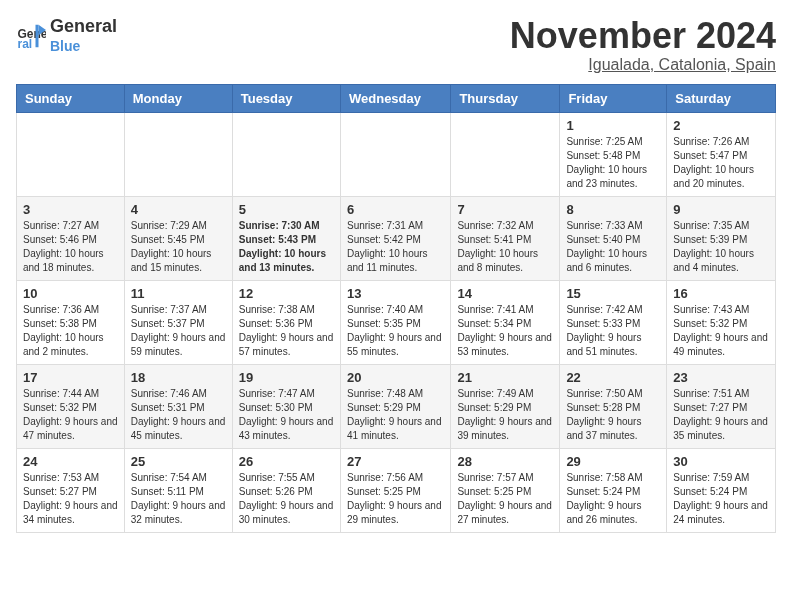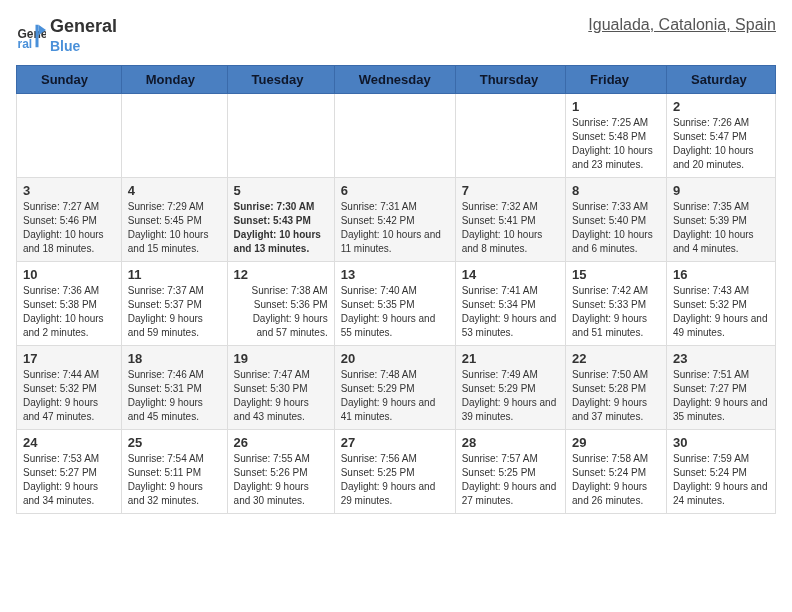--- a/index.html
+++ b/index.html
@@ -39,24 +39,24 @@
       color: #555;
       text-decoration: underline;
     }
     .calendar {
       width: 100%;
       border-collapse: collapse;
       border: 1px solid #ccc;
     }
     .calendar th {
       background: #4a7fc1;
-      color: #0f172a;
+      color: #ffffff;
       font-size: 13px;
       font-weight: bold;
-      padding: 6px 24px;
+      padding: 6px 8px;
       text-align: left;
       border: 1px solid #3a6aaa;
     }
     .calendar td {
       vertical-align: top;
       padding: 5px 6px;
       border: 1px solid #ddd;
       font-size: 10.5px;
       color: #333;
       width: 113px;
@@ -97,20 +97,21 @@
       <rect x="26" y="5" width="4" height="30" fill="#4a90d9"></rect>
     </svg>
     <div>
       <div>
         <span style="font-size:18px;font-weight:bold;color:#333;margin-top:12px;">General</span><br>
         <span style="font-size:14px;font-weight:bold;color:#4a90d9;">Blue</span>
       </div>
     </div>
   </div>
   <div class="title-area">
+    <div class="month-title">November 2024</div>
     <div class="location-title">Igualada, Catalonia, Spain</div>
   </div>
 </div>
 
 <table class="calendar">
   <thead>
     <tr>
     <th>Sunday</th>
         <th>Monday</th>
         <th>Tuesday</th>
@@ -192,21 +193,21 @@
 Daylight: 10 hours and 2 minutes.</div>
         </td>
         <td>
           <span class="day-number">11</span>
           <div class="day-info" style="white-space: pre-line;">Sunrise: 7:37 AM
 Sunset: 5:37 PM
 Daylight: 9 hours and 59 minutes.</div>
         </td>
         <td>
           <span class="day-number">12</span>
-          <div class="day-info" style="white-space: pre-line; text-align: right;">Sunrise: 7:38 AM
+          <div class="day-info" style="white-space: pre-line;">Sunrise: 7:38 AM
 Sunset: 5:36 PM
 Daylight: 9 hours and 57 minutes.</div>
         </td>
         <td>
           <span class="day-number">13</span>
           <div class="day-info" style="white-space: pre-line;">Sunrise: 7:40 AM
 Sunset: 5:35 PM
 Daylight: 9 hours and 55 minutes.</div>
         </td>
         <td>

